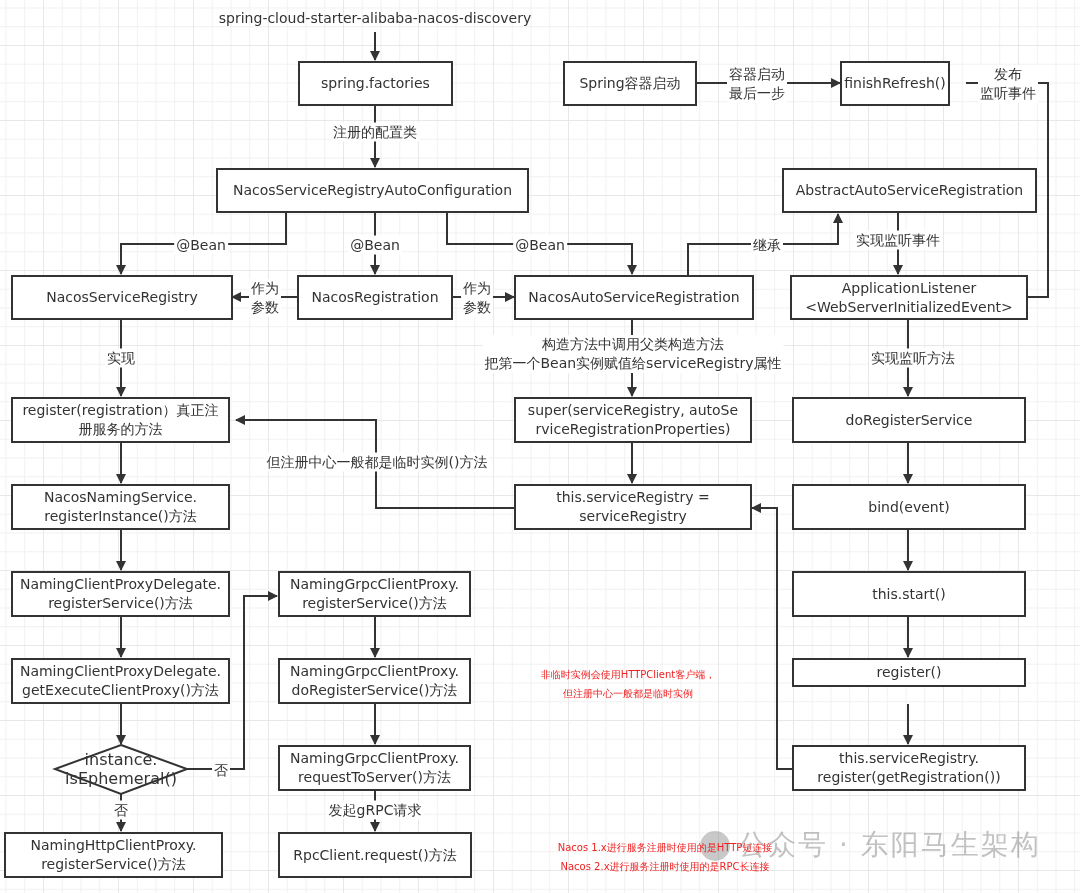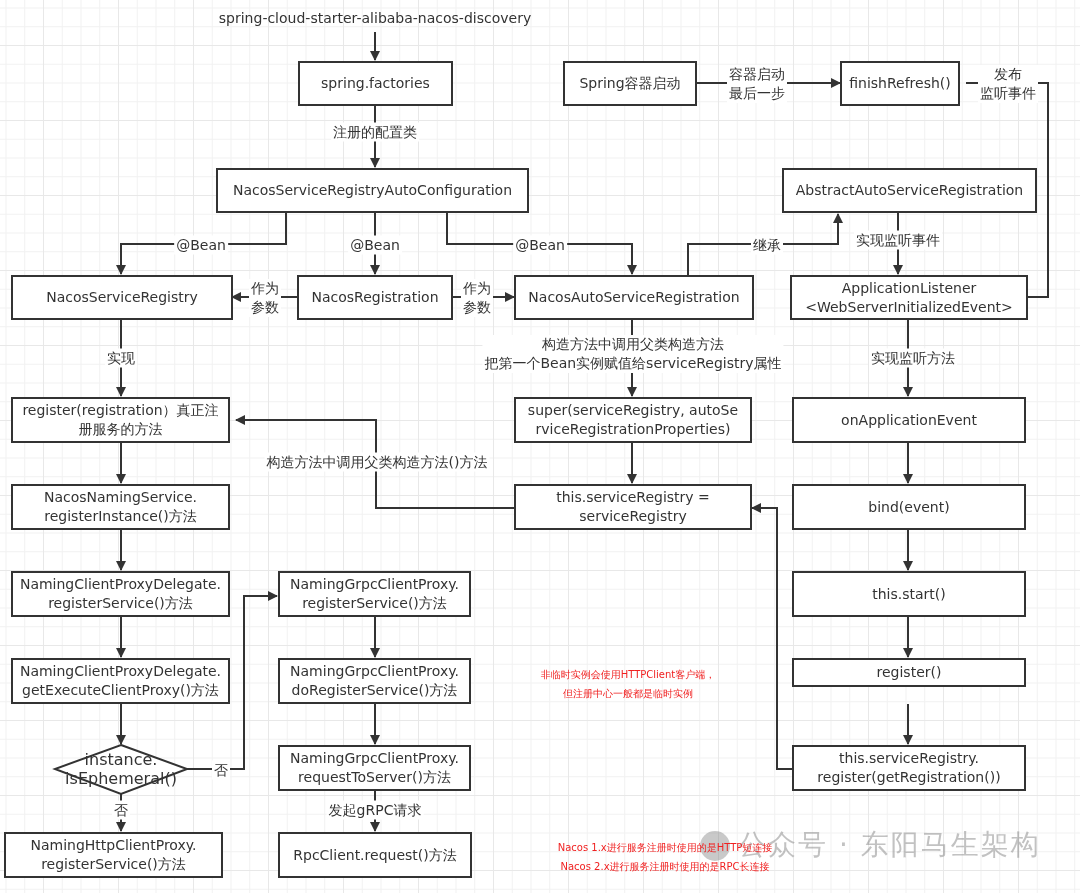--- a/index.html
+++ b/index.html
@@ -72,32 +72,32 @@
 </svg>
 
 <div class="lbl" style="left:375px;top:18px;background:transparent">spring-cloud-starter-alibaba-nacos-discovery</div>
 
 <div class="box" style="left:298px;top:61px;width:155px;height:45px">spring.factories</div>
 <div class="box" style="left:216px;top:168px;width:313px;height:45px">NacosServiceRegistryAutoConfiguration</div>
 <div class="box" style="left:11px;top:275px;width:222px;height:45px">NacosServiceRegistry</div>
 <div class="box" style="left:297px;top:275px;width:156px;height:45px">NacosRegistration</div>
 <div class="box" style="left:514px;top:275px;width:240px;height:45px">NacosAutoServiceRegistration</div>
 <div class="box" style="left:563px;top:61px;width:134px;height:45px">Spring容器启动</div>
-<div class="box" style="left:840px;top:61px;width:120px;height:45px">finishRefresh()</div>
+<div class="box" style="left:840px;top:61px;width:110px;height:45px">finishRefresh()</div>
 <div class="box" style="left:782px;top:168px;width:255px;height:45px">AbstractAutoServiceRegistration</div>
 <div class="box" style="left:790px;top:275px;width:238px;height:45px">ApplicationListener
 &lt;WebServerInitializedEvent&gt;</div>
 
 <div class="box" style="left:11px;top:397px;width:219px;height:46px">register(registration）真正注
 册服务的方法</div>
 <div class="box" style="left:514px;top:397px;width:238px;height:46px">super(serviceRegistry, autoSe
 rviceRegistrationProperties)</div>
 <div class="box" style="left:514px;top:484px;width:238px;height:46px">this.serviceRegistry =
 serviceRegistry</div>
-<div class="box" style="left:792px;top:397px;width:234px;height:46px">onApplicationEvent</div>
+<div class="box" style="left:792px;top:397px;width:234px;height:46px">doRegisterService</div>
 <div class="box" style="left:792px;top:484px;width:234px;height:46px">bind(event)</div>
 <div class="box" style="left:792px;top:571px;width:234px;height:46px">this.start()</div>
 <div class="box" style="left:792px;top:658px;width:234px;height:29px">register()</div>
 <div class="box" style="left:792px;top:745px;width:234px;height:46px">this.serviceRegistry.
 register(getRegistration())</div>
 
 <div class="box" style="left:11px;top:484px;width:219px;height:46px">NacosNamingService.
 registerInstance()方法</div>
 <div class="box" style="left:11px;top:571px;width:219px;height:46px">NamingClientProxyDelegate.
 registerService()方法</div>
@@ -127,21 +127,21 @@
 <div class="lbl" style="left:757px;top:84px">容器启动
 最后一步</div>
 <div class="lbl" style="left:1008px;top:84px">发布
 监听事件</div>
 <div class="lbl" style="left:767px;top:245px">继承</div>
 <div class="lbl" style="left:898px;top:240px">实现监听事件</div>
 <div class="lbl" style="left:121px;top:358px">实现</div>
 <div class="lbl" style="left:633px;top:354px">构造方法中调用父类构造方法
 把第一个Bean实例赋值给serviceRegistry属性</div>
 <div class="lbl" style="left:913px;top:358px">实现监听方法</div>
-<div class="lbl" style="left:377px;top:462px">构造方法中调用父类构造方法()方法</div>
+<div class="lbl" style="left:377px;top:462px">但注册中心一般都是临时实例()方法</div>
 <div class="lbl" style="left:221px;top:770px">否</div>
 <div class="lbl" style="left:121px;top:810px">否</div>
 <div class="lbl" style="left:375px;top:810px">发起gRPC请求</div>
 
 <div class="note" style="left:628px;top:665px">非临时实例会使用HTTPClient客户端，
 但注册中心一般都是临时实例</div>
 <div class="wm"><span class="wm-dot"></span><span>公众号 · 东阳马生架构</span></div>
 <div class="note" style="left:665px;top:838px">Nacos 1.x进行服务注册时使用的是HTTP短连接
 Nacos 2.x进行服务注册时使用的是RPC长连接</div>
 

